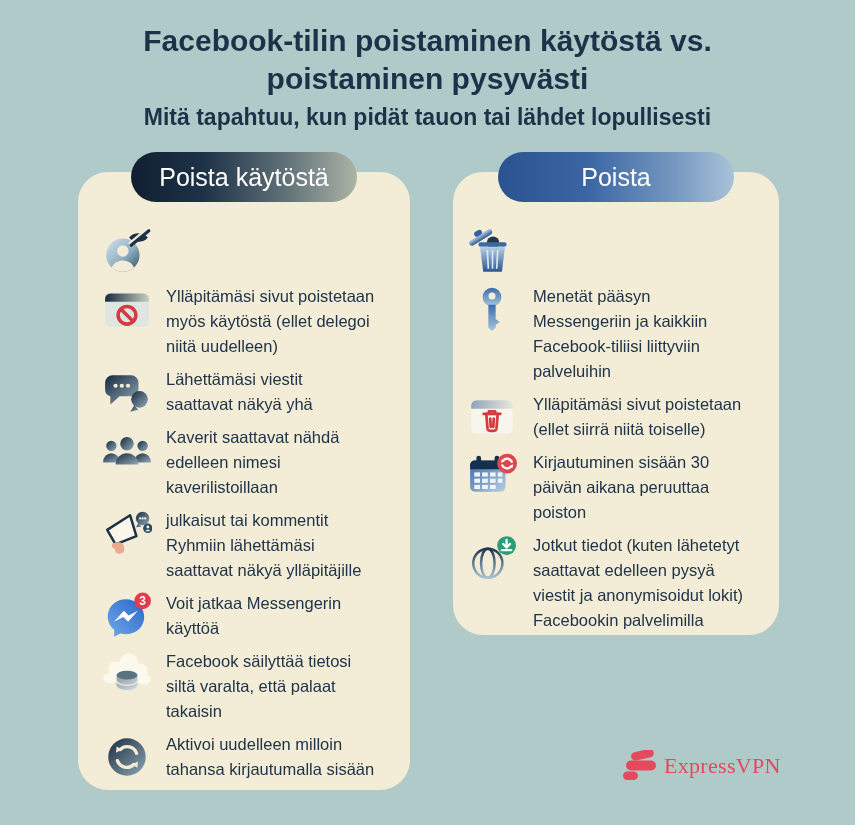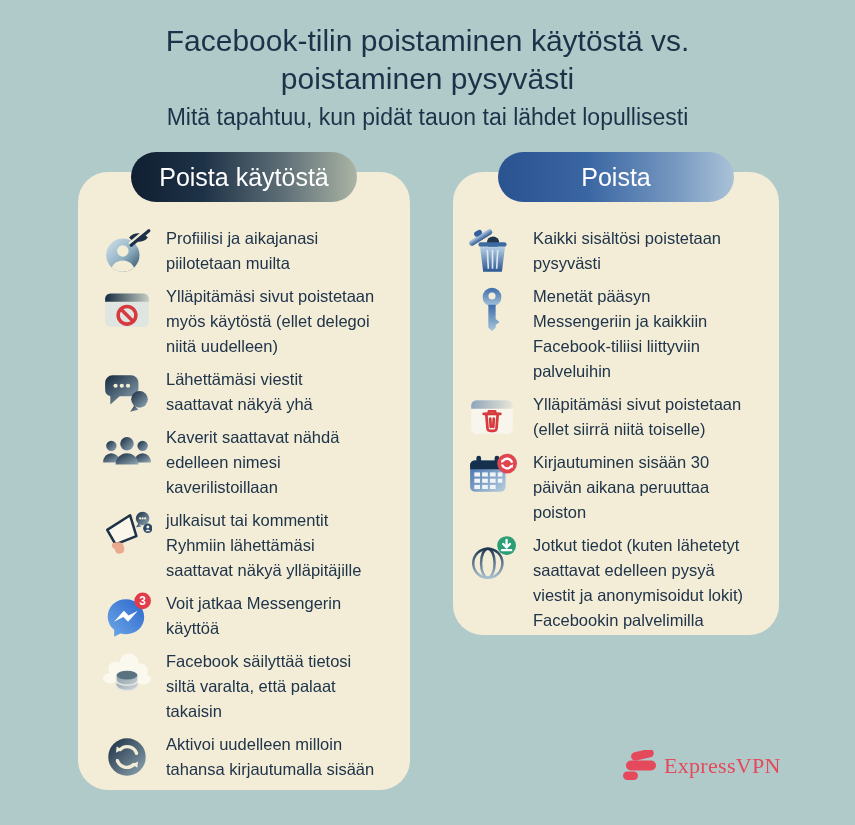--- a/index.html
+++ b/index.html
@@ -1,21 +1,21 @@
 <!DOCTYPE html>
 <html><head>
 <meta charset="utf-8">
 <style>
   html,body{margin:0;padding:0;background:#889; }
   .stage{position:relative;width:855px;height:825px;background:#b0caca;overflow:hidden;
          font-family:"Liberation Sans",sans-serif;color:#1c3348;}
   
   .header{position:absolute;top:22px;left:0;width:100%;text-align:center;}
-  .title-line{font-size:30px;line-height:38px;font-weight:400;color:#1b3348;}
-  .subtitle{margin-top:6px;font-size:23px;line-height:26px;font-weight:400;color:#1b3348;}
+  .title-line{font-size:30px;line-height:38px;font-weight:700;color:#1b3348;}
+  .subtitle{margin-top:6px;font-size:23px;line-height:26px;font-weight:700;color:#1b3348;}
   
   .card{position:absolute;background:#f3edd7;border-radius:30px;box-sizing:border-box;}
   .card-left{left:78px;top:172px;width:332px;height:618px;padding:54px 4px 0 24px;}
   .card-right{left:453px;top:172px;width:326px;height:463px;padding:54px 21px 0 14px;}
   .pill{position:absolute;top:-20px;left:50%;transform:translateX(-50%);height:50px;line-height:50px;
         border-radius:25px;color:#ffffff;font-size:25px;text-align:center;white-space:nowrap;}
   .pill-left{width:226px;background:linear-gradient(90deg,#101f31 0%,#1e3247 32%,#5f7077 68%,#abb4a5 100%);}
   .pill-right{width:236px;background:linear-gradient(90deg,#2a5390 0%,#3a66a3 38%,#7698c0 75%,#a9c2d8 100%);}
   .list{display:flex;flex-direction:column;gap:8px;}
   .item{display:flex;align-items:flex-start;gap:14px;}
@@ -102,24 +102,20 @@
         <circle cx="20" cy="28" r="16" fill="url(#gProf)"></circle>
         <g clip-path="url(#cProf)" fill="#f3edd7">
           <circle cx="20" cy="24" r="5.5"></circle>
           <path d="M8 45 a12 12 0 0 1 24 0 z"></path>
         </g>
         <path d="M26 11 C30 5.5 40 5.5 44 11 C40 16.5 30 16.5 26 11 Z" fill="#1c3047"></path>
         <line x1="43" y1="3" x2="26" y2="17" stroke="#f3edd7" stroke-width="2.5"></line>
         <line x1="45" y1="4.5" x2="28" y2="18.5" stroke="#1c3047" stroke-width="3" stroke-linecap="round"></line>
       </svg>
           </span>
-          <div class="text">
-            <div class="line">Profiilisi ja aikajanasi</div>
-            <div class="line">piilotetaan muilta</div>
-          </div>
         </div>
         <div class="item">
           <span class="icon">
             <svg viewBox="0 0 48 48">
         <rect x="3" y="9" width="42" height="32" rx="5" fill="#dfe5e0"></rect>
         <path d="M3 14 a5 5 0 0 1 5 -5 h32 a5 5 0 0 1 5 5 v3 H3 Z" fill="url(#gWinBar)"></path>
         <circle cx="24" cy="30" r="8.5" fill="none" stroke="#d63a3e" stroke-width="3.4"></circle>
         <line x1="18" y1="24" x2="30" y2="36" stroke="#d63a3e" stroke-width="3.4"></line>
       </svg>
           </span>
@@ -258,24 +254,20 @@
           <line x1="19.5" y1="23" x2="20.5" y2="41"></line>
           <line x1="24.5" y1="23" x2="24.5" y2="41"></line>
           <line x1="29.5" y1="23" x2="28.5" y2="41"></line>
         </g>
         <g transform="rotate(-32 12 12)">
           <rect x="1" y="9" width="25" height="5.5" rx="2.7" fill="url(#gBlue)"></rect>
           <rect x="9.5" y="4.5" width="8" height="5" rx="2.5" fill="#35609b"></rect>
         </g>
       </svg>
           </span>
-          <div class="text">
-            <div class="line">Kaikki sisältösi poistetaan</div>
-            <div class="line">pysyvästi</div>
-          </div>
         </div>
         <div class="item">
           <span class="icon">
             <svg viewBox="0 0 48 48">
         <circle cx="24" cy="12.5" r="9" fill="url(#gKey)"></circle>
         <circle cx="24" cy="11.5" r="3.4" fill="#f3edd7"></circle>
         <path d="M20.5 20 h7 v13.5 l3.8 2.9 -3.8 2.9 v2.6 l-3.5 3.1 -3.5 -3.1 Z" fill="url(#gKey)"></path>
       </svg>
           </span>
           <div class="text">

